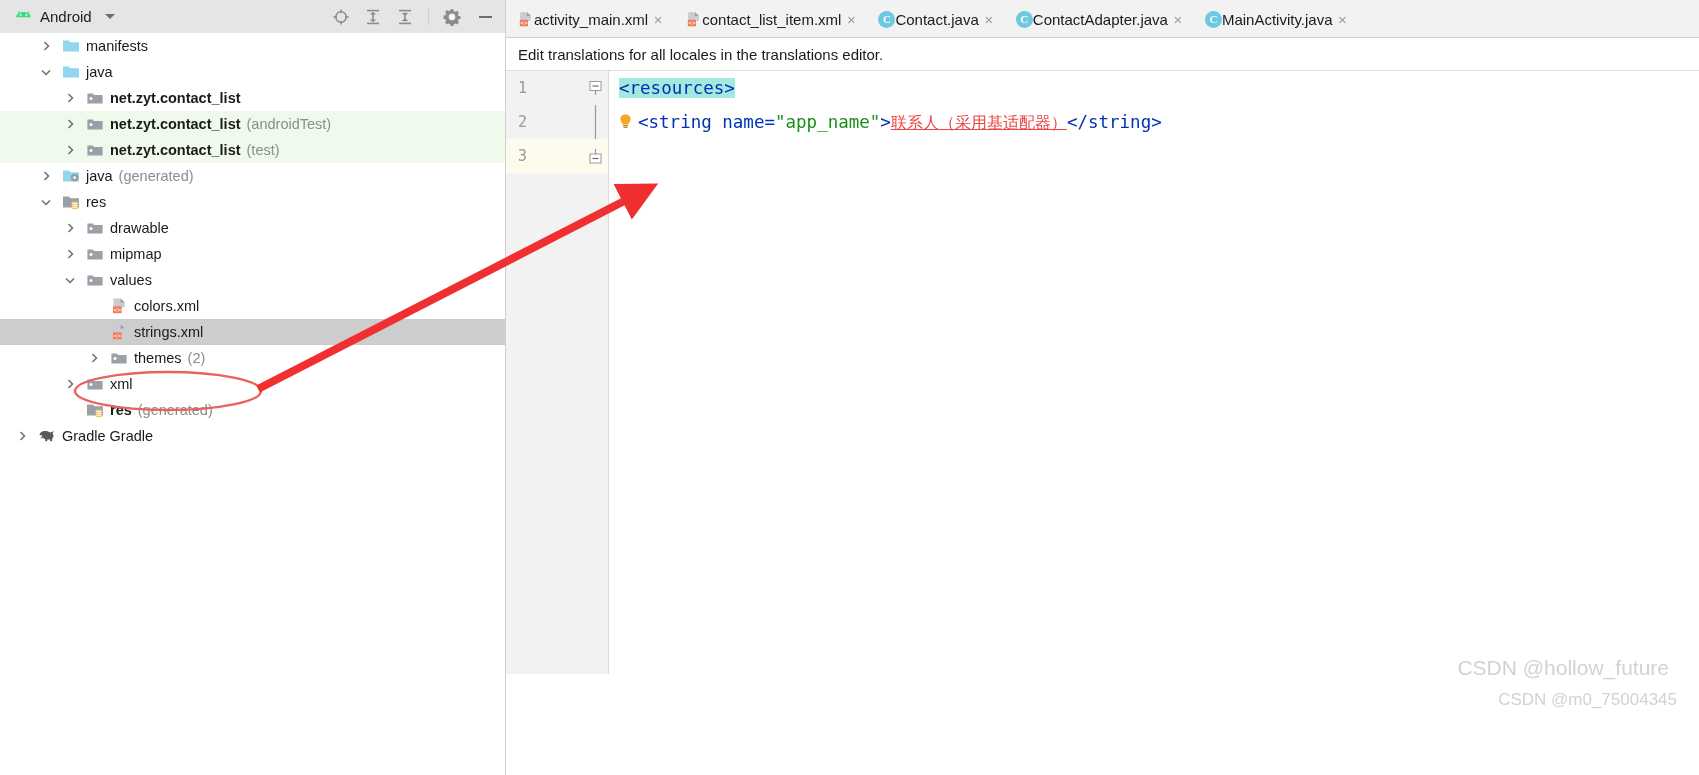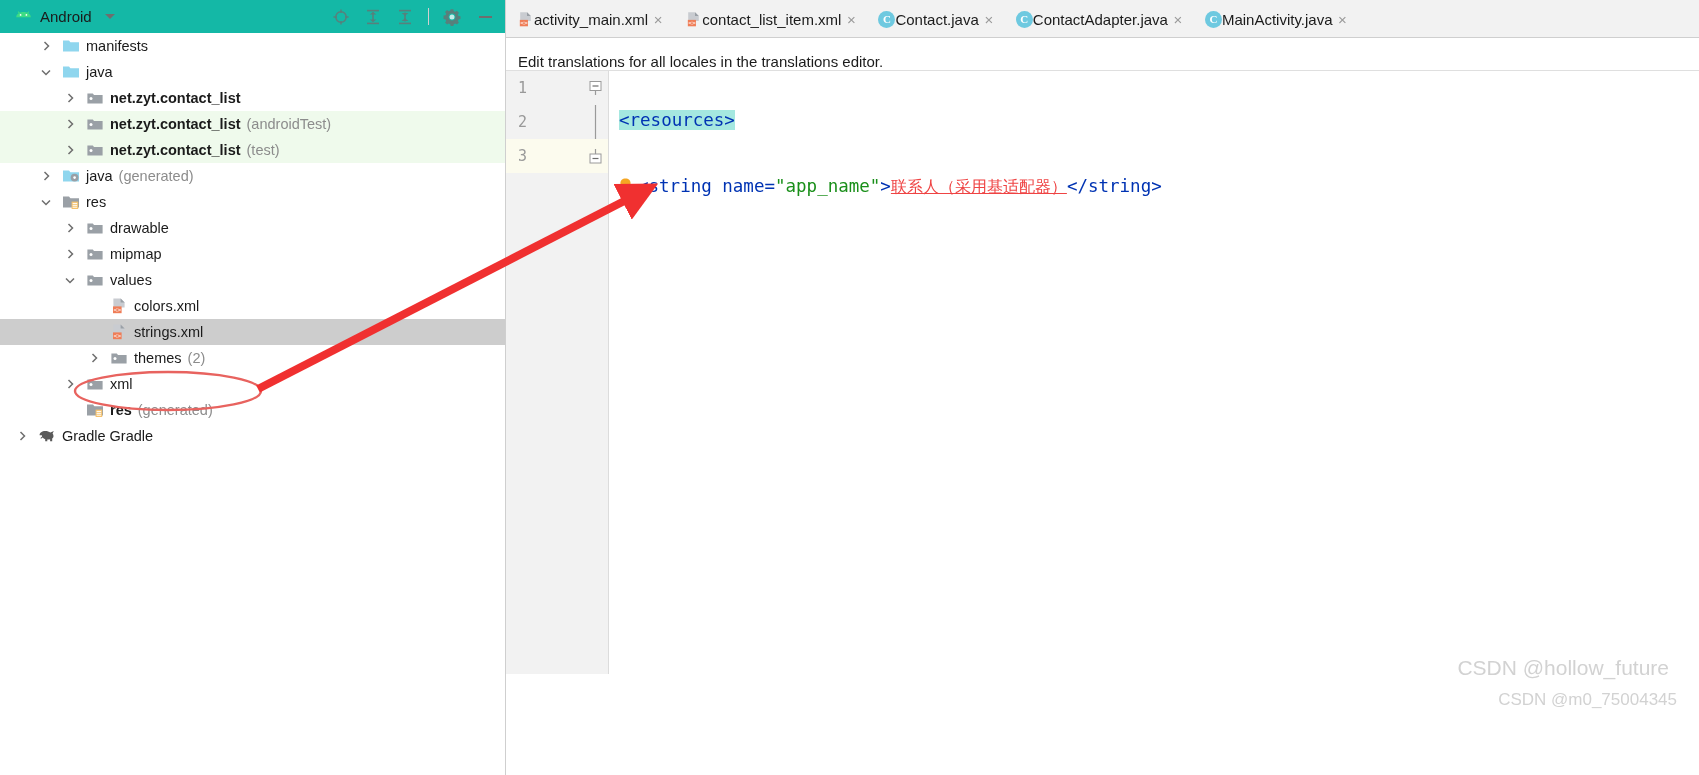--- a/index.html
+++ b/index.html
@@ -15,21 +15,21 @@
   #root{position:relative;width:1699px;height:775px;display:flex;}
 
   
   #project-panel{
     width:505px;height:775px;background:#ffffff;
     position:relative;flex:0 0 505px;
     box-sizing:border-box;
   }
   #project-toolbar{
     height:33px;display:flex;align-items:center;
-    padding:0 6px 0 14px;background:#14b8a6;
+    padding:0 6px 0 14px;background:#e5e5e5;
     box-sizing:border-box;
   }
   #project-toolbar .left{display:flex;align-items:center;gap:7px;}
   .android-logo{width:19px;height:13px;position:relative;display:inline-block;}
   .panel-title{font-size:15px;color:#1b1b1b;}
   .chev-small{
     width:0;height:0;border-left:5px solid transparent;border-right:5px solid transparent;
     border-top:5px solid #6e6e6e;margin-left:6px;
   }
   #project-toolbar .right{margin-left:auto;display:flex;align-items:center;gap:14px;padding-right:4px;}
@@ -83,21 +83,21 @@
   }
   .file-icon{width:17px;height:17px;flex:0 0 17px;display:block;}
   .java-icon{
     width:17px;height:17px;flex:0 0 17px;border-radius:50%;
     background:#6ec9e0;color:#ffffff;font-size:11px;font-weight:bold;
     display:flex;align-items:center;justify-content:center;
     font-family:"Liberation Serif", serif;
   }
 
   #notif-bar{
-    height:33px;display:flex;align-items:flex-end;padding-left:12px;
+    height:33px;display:flex;align-items:center;padding-left:12px;
     font-size:15px;color:#1b1b1b;background:#ffffff;
     border-bottom:1px solid #dfdfdf;box-sizing:border-box;
   }
 
   #code-wrap{position:relative;display:flex;height:603px;background:#ffffff;}
   #gutter{
     width:76px;flex:0 0 76px;background:#f2f2f2;position:relative;
     box-sizing:border-box;
   }
   .gline{
@@ -109,21 +109,21 @@
   #foldstrip{
     width:27px;flex:0 0 27px;background:#f2f2f2;position:relative;box-sizing:border-box;
     border-right:1px solid #dcdcdc;
   }
   .foldrow{height:34px;display:flex;align-items:center;justify-content:center;}
   .foldrow.cur{background:#fcfbee;}
   #codecol{flex:1 1 auto;position:relative;background:#ffffff;}
   .cline{
     height:34px;line-height:34px;white-space:pre;
     font-family:"DejaVu Sans Mono", monospace;font-size:17.5px;
-    padding-left:10px;box-sizing:border-box;position:relative;margin-top:32px;
+    padding-left:10px;box-sizing:border-box;position:relative;
   }
   .cline.cur{background:#fcfbee;}
   .tag{color:#0033b3;}
   .attr{color:#0033b3;}
   .attrval{color:#1a8f1a;}
   .txt{color:#ef4444;font-family:"DejaVu Sans", sans-serif;font-size:16px;text-decoration:underline;}
   .brace-hl{background:#a5e8e0;}
   .caret{
     display:inline-block;width:2px;height:21px;background:#1b1b1b;
     vertical-align:-4px;margin-left:-1px;

